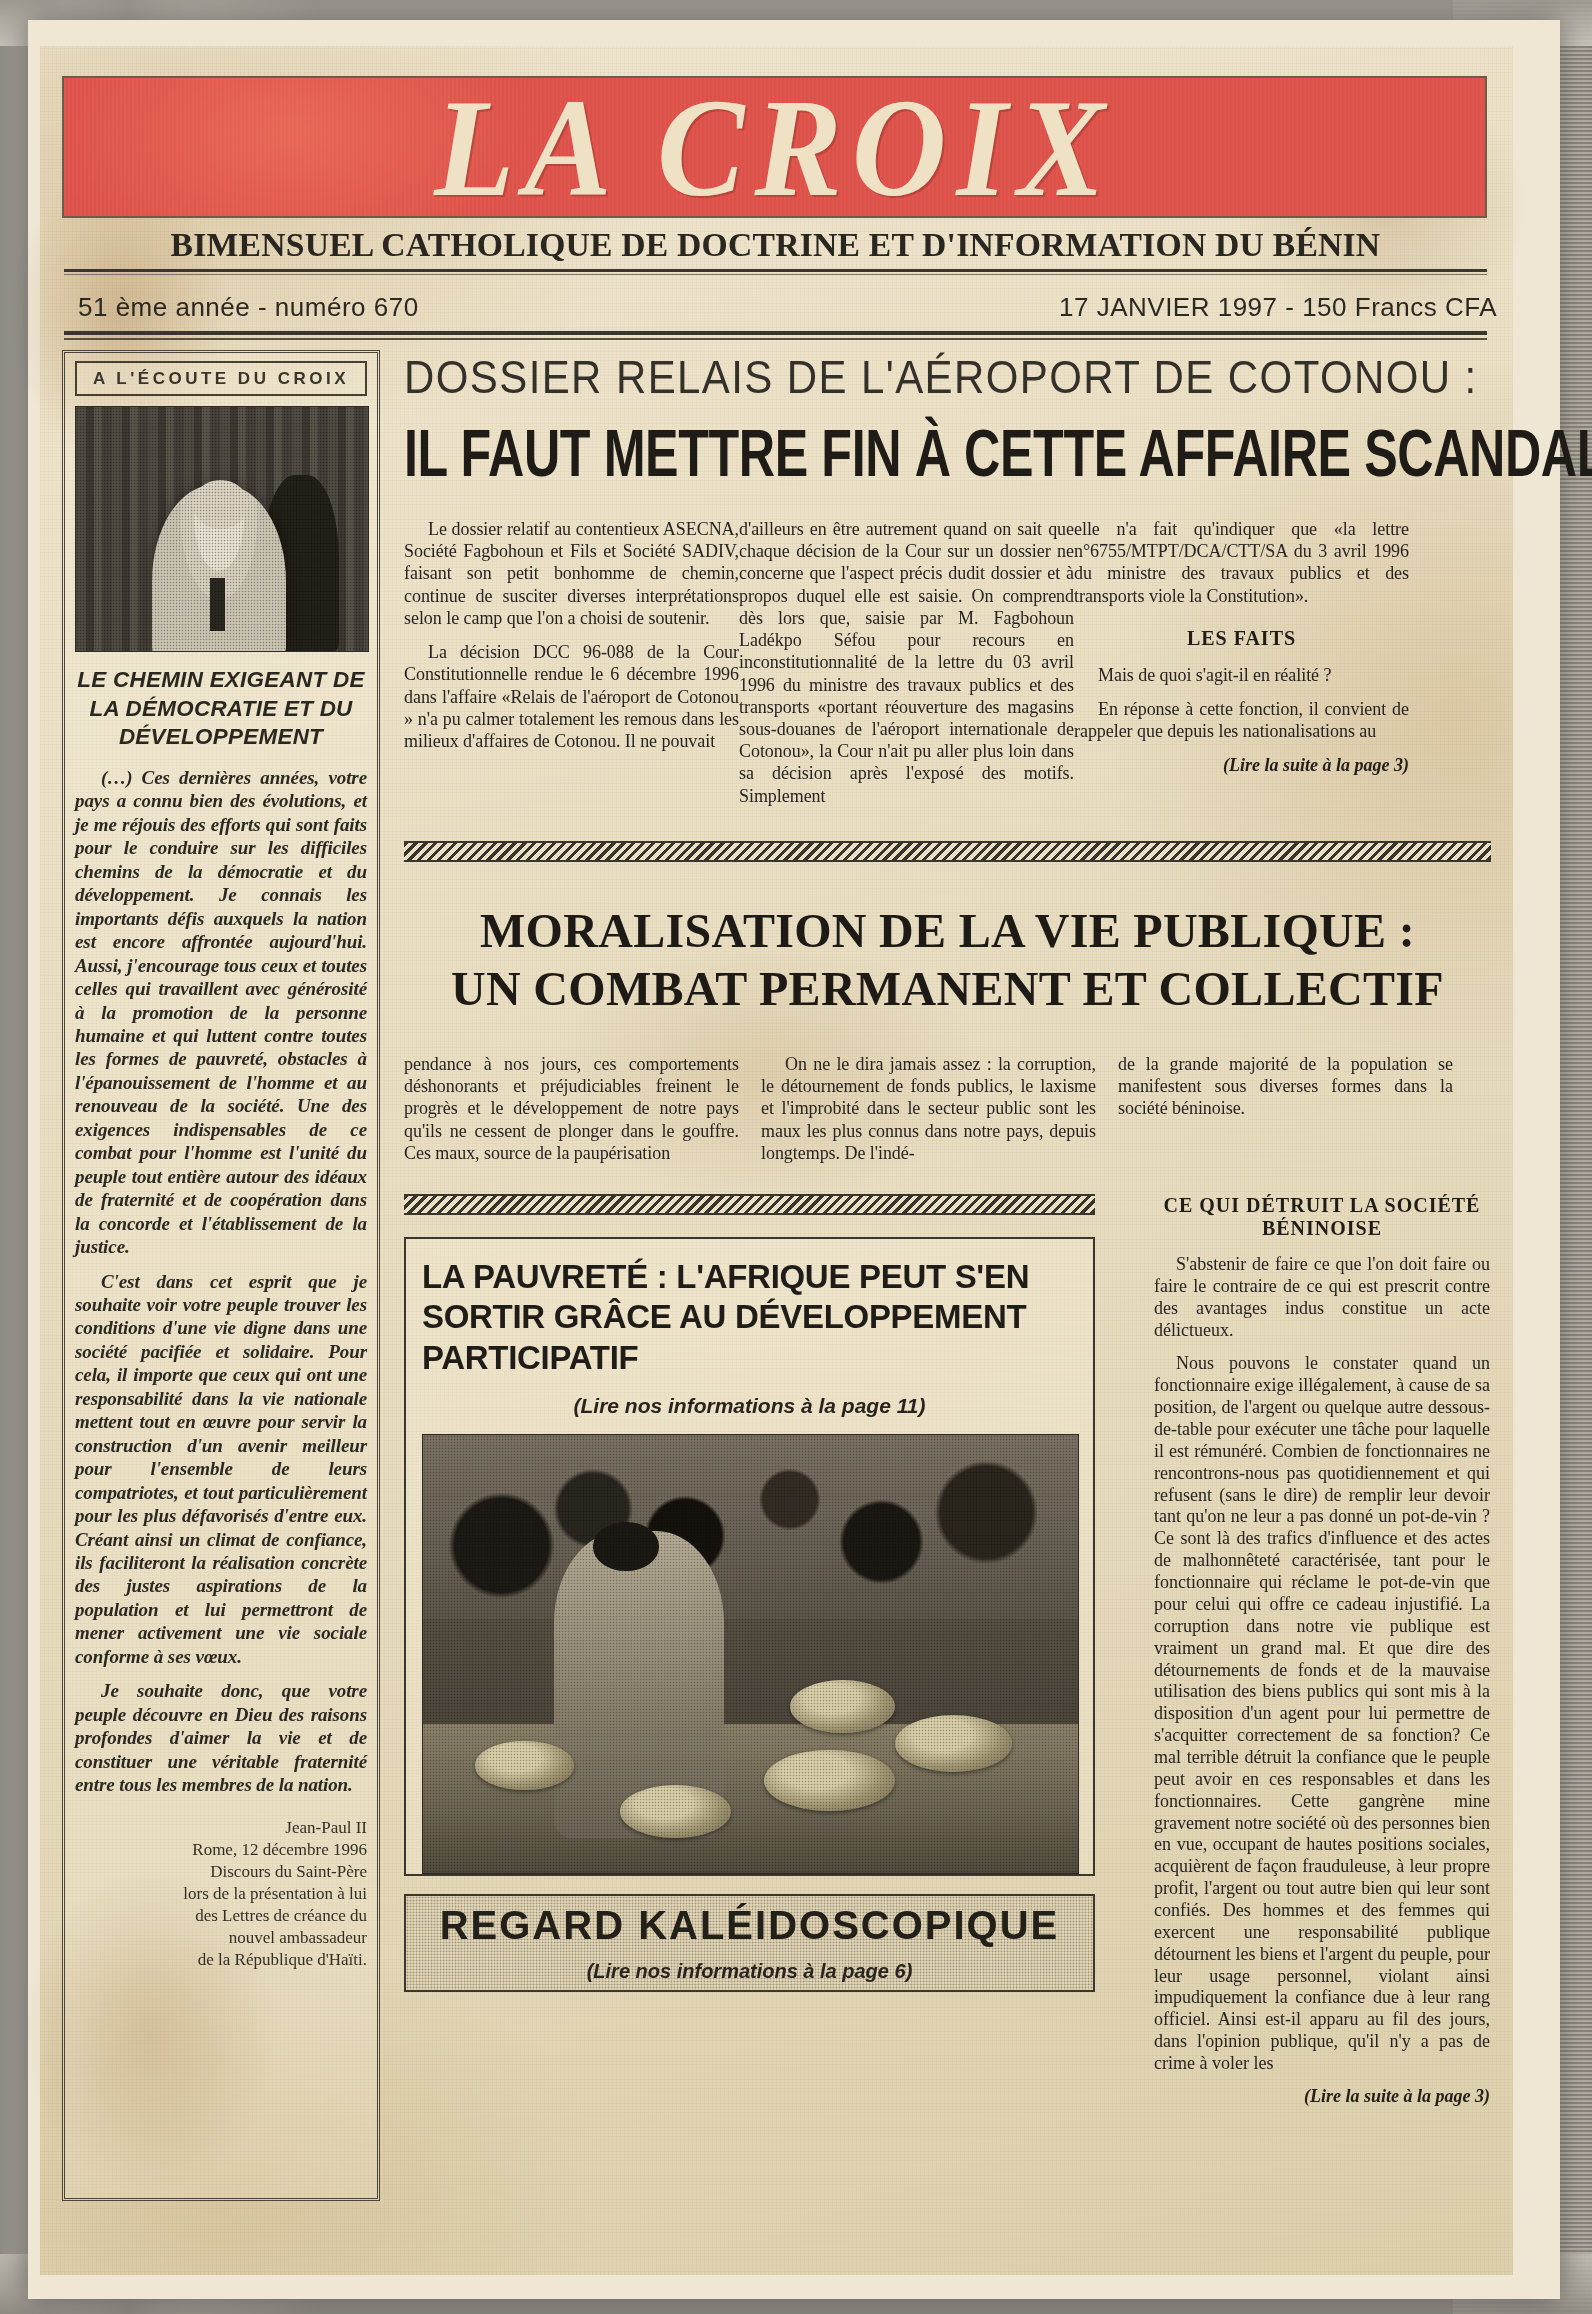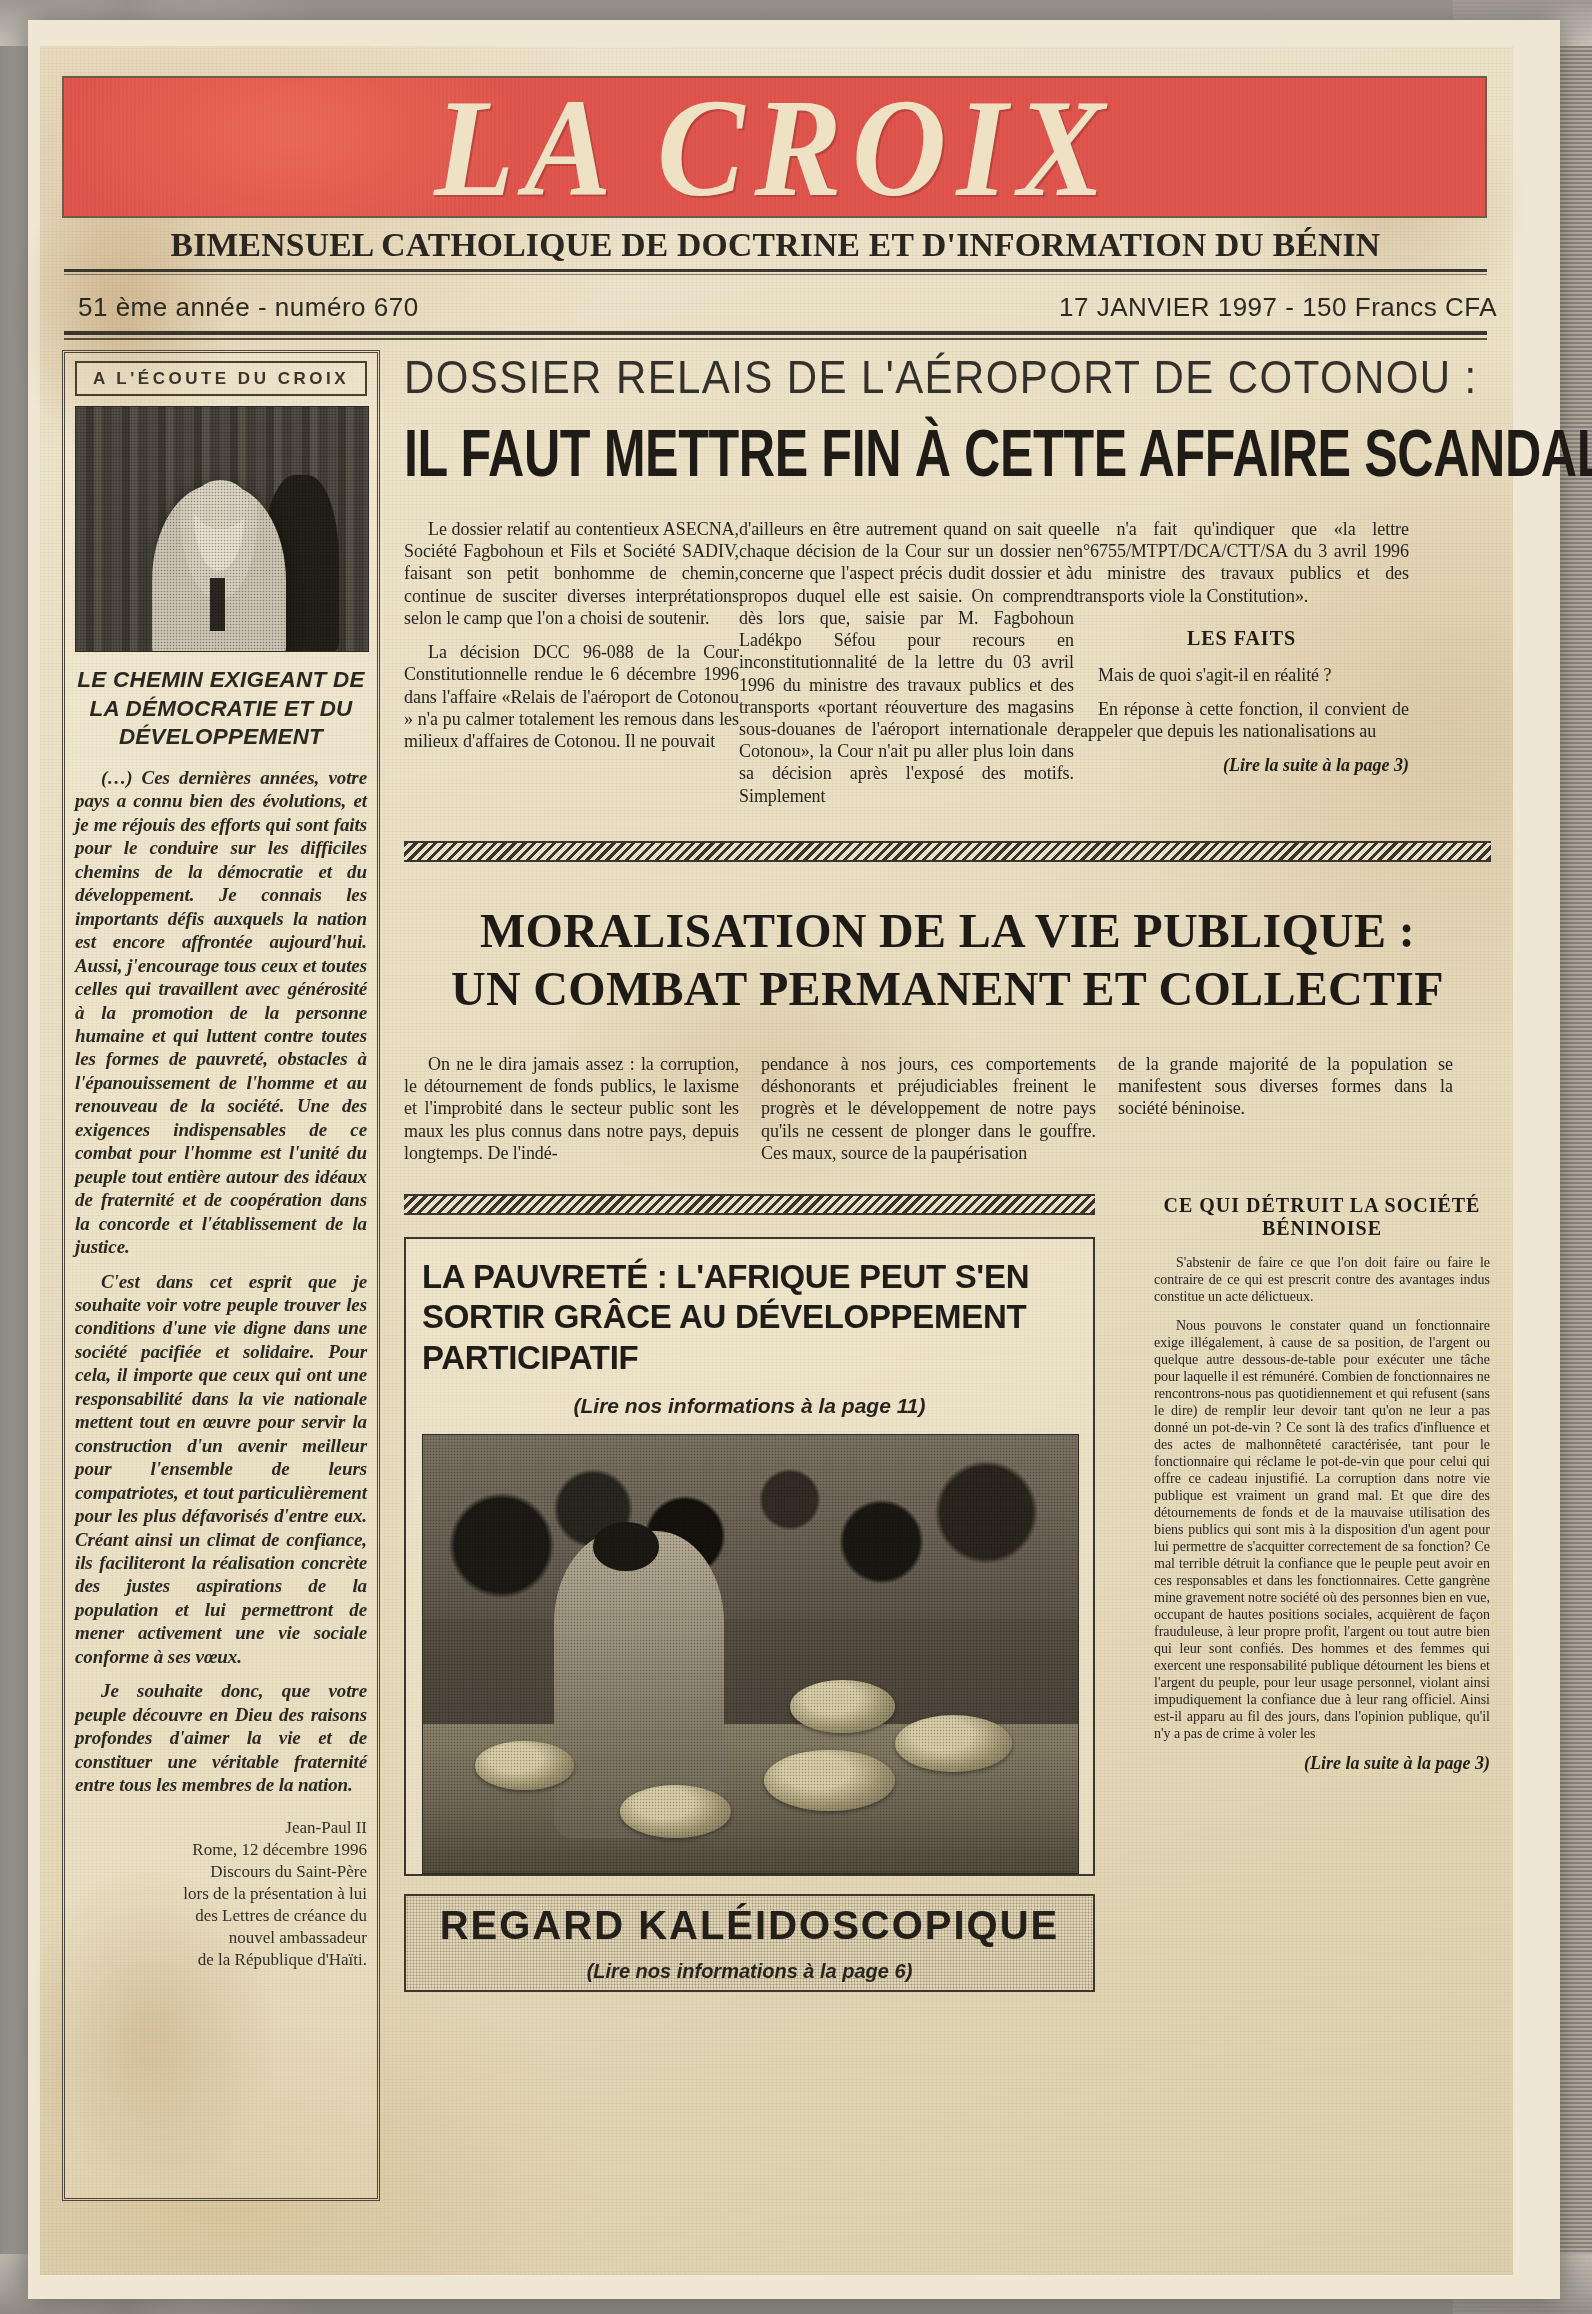--- a/index.html
+++ b/index.html
@@ -313,21 +313,21 @@
     font-family:"Liberation Sans",sans-serif;
     font-style:italic;font-weight:bold;font-size:20px;color:#29251e;
   }
   
   #right-tall{
     position:absolute;left:750px;top:0;width:336px;
   }
   #right-tall p{
     margin:12px 0 11px 0;text-indent:22px;text-align:justify;
     font-family:"Liberation Serif",serif;
-    font-size:14px;line-height:1.215;color:#262320;
+    font-size:18px;line-height:1.215;color:#262320;
   }
 </style>
 </head>
 <body>
 
 <div id="scan-backdrop"></div>
 <div id="book-edge"></div>
 <div id="book-edge-top"></div>
 <div id="book-edge-bottom"></div>
 <div id="page-shadow"></div>
@@ -407,24 +407,24 @@
 
       <div class="hatch" style="margin-top:22px;"></div>
 
       <div id="pkg2-head">
         <div>MORALISATION DE LA VIE PUBLIQUE :</div>
         <div>UN COMBAT PERMANENT ET COLLECTIF</div>
       </div>
 
       <div class="cols3b">
         <div class="col">
+          <p class="noind">pendance à nos jours, ces comportements déshonorants et préjudiciables freinent le progrès et le développement de notre pays qu'ils ne cessent de plonger dans le gouffre. Ces maux, source de la paupérisation</p>
+        </div>
+        <div class="col">
           <p>On ne le dira jamais assez : la corruption, le détournement de fonds publics, le laxisme et l'improbité dans le secteur public sont les maux les plus connus dans notre pays, depuis longtemps. De l'indé-</p>
-        </div>
-        <div class="col">
-          <p class="noind">pendance à nos jours, ces comportements déshonorants et préjudiciables freinent le progrès et le développement de notre pays qu'ils ne cessent de plonger dans le gouffre. Ces maux, source de la paupérisation</p>
         </div>
         <div class="col">
           <p class="noind">de la grande majorité de la population se manifestent sous diverses formes dans la société béninoise.</p>
         </div>
       </div>
 
       <div style="position:relative;margin-top:18px;height:975px;">
 
         <div class="hatch" style="width:691px;"></div>
 

